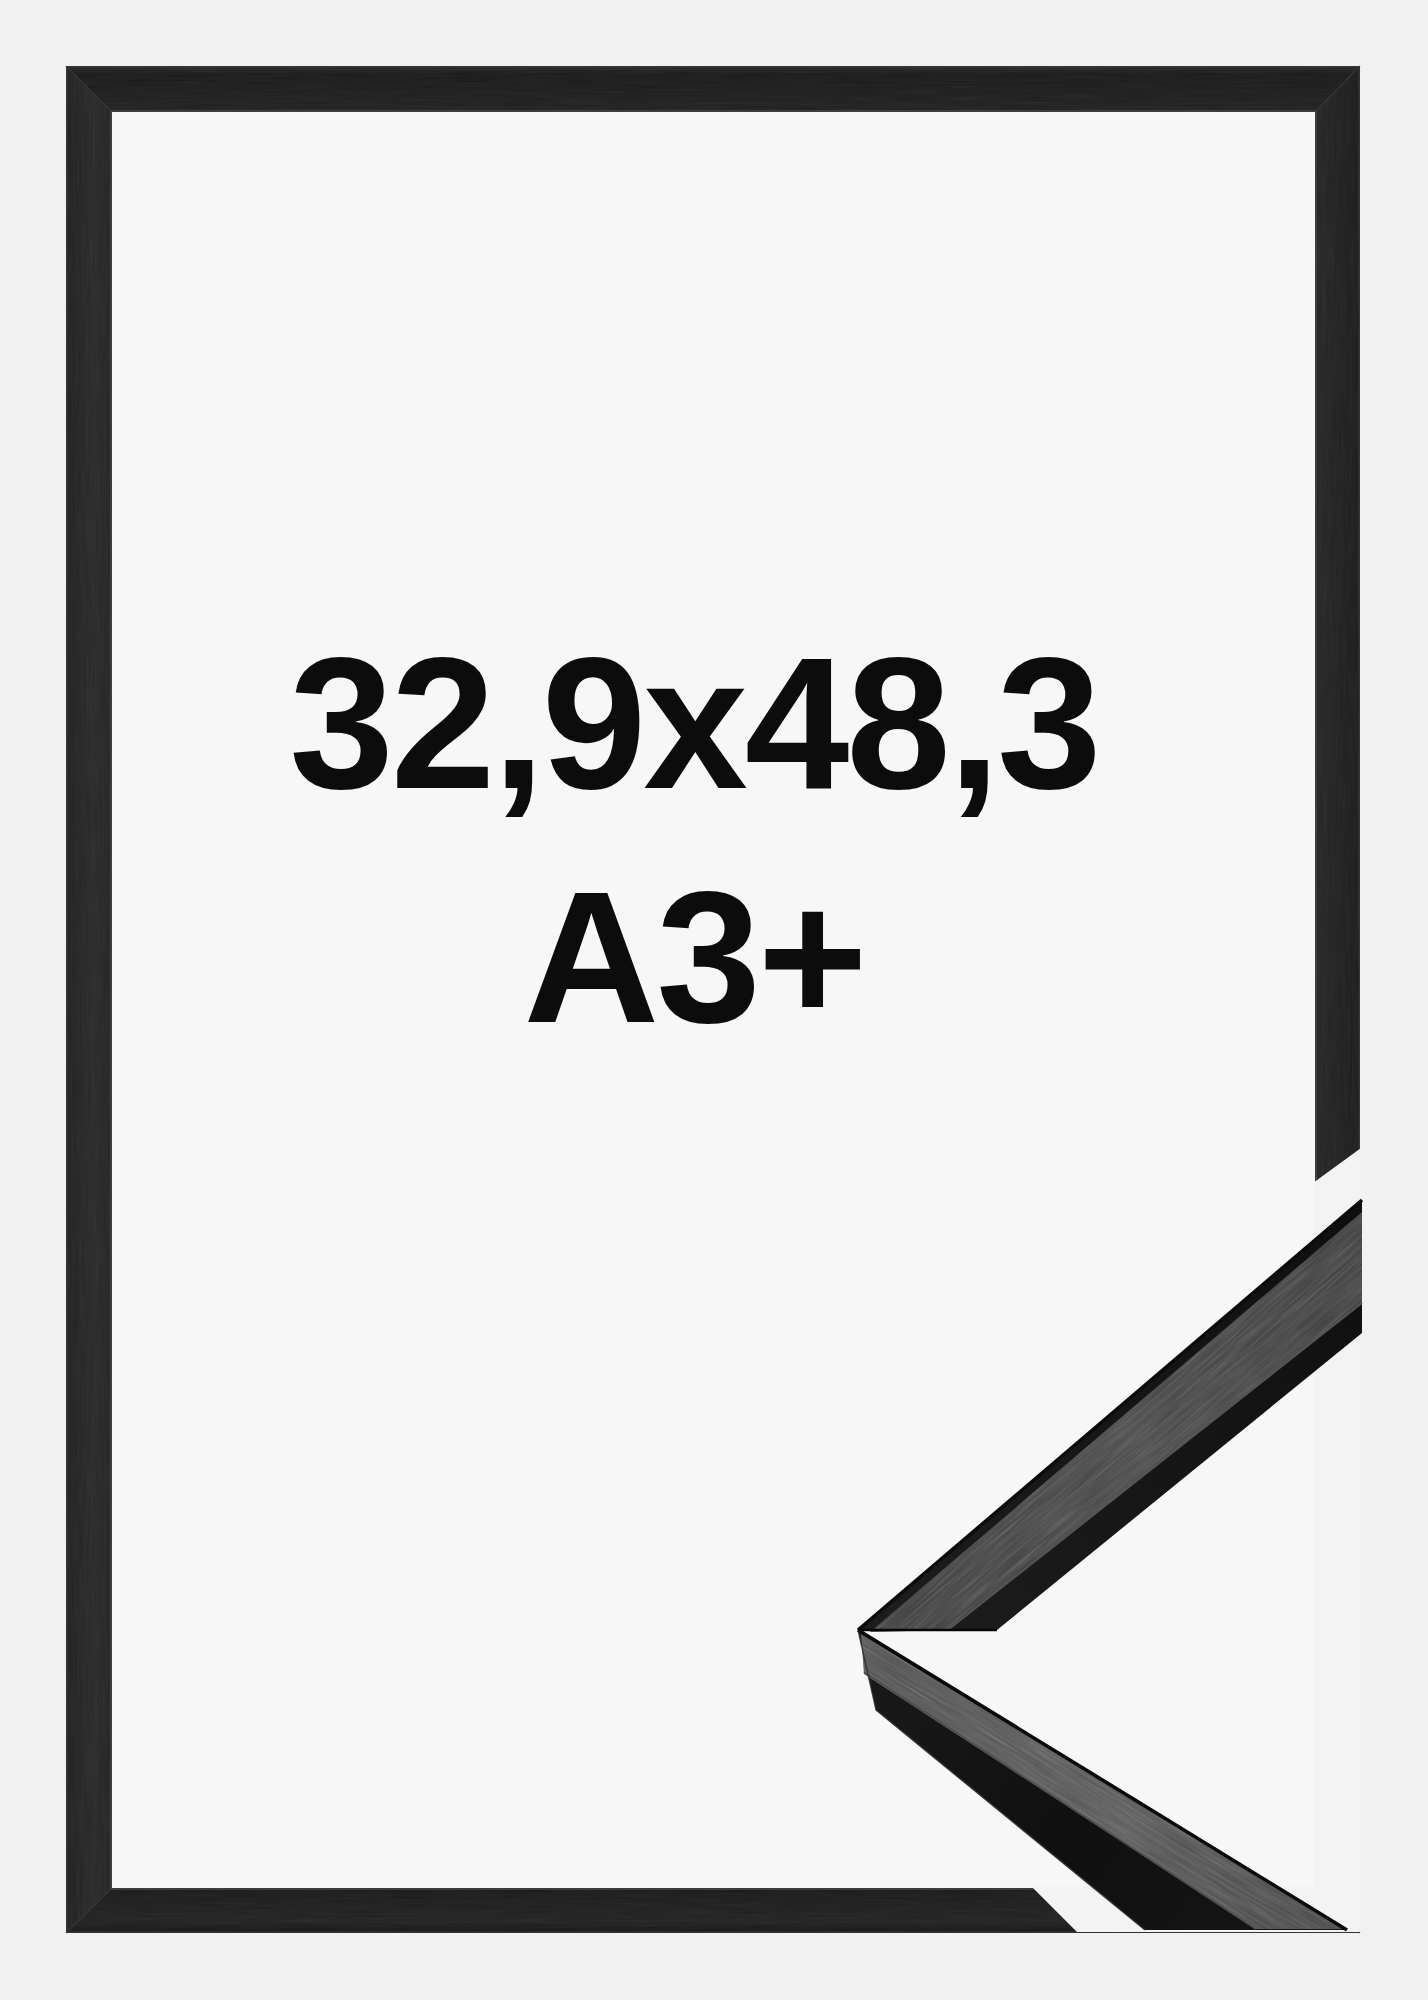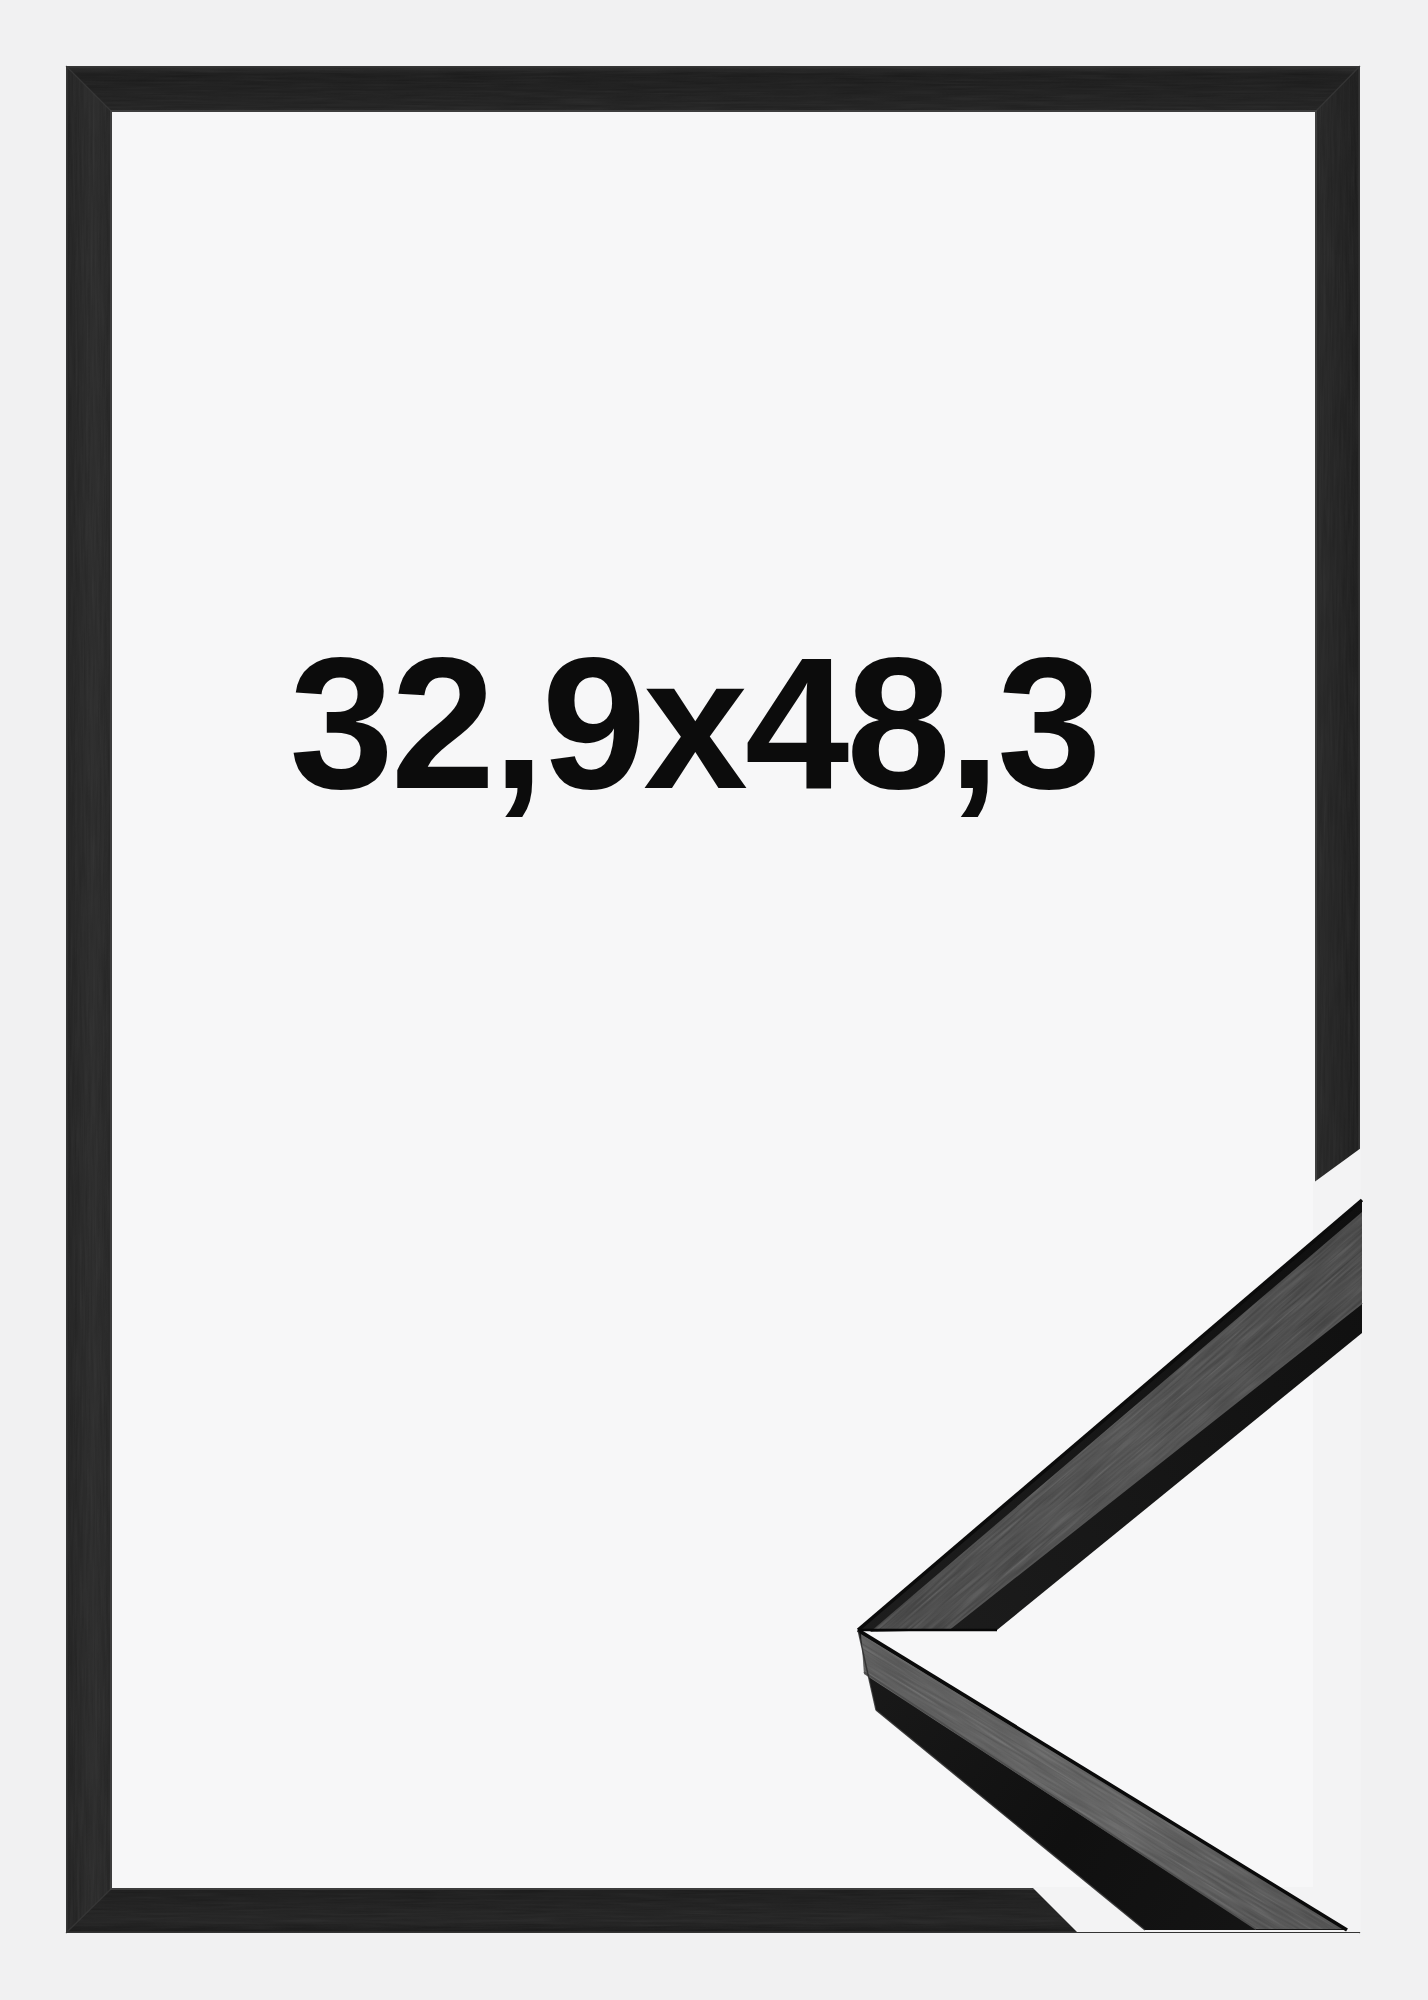--- a/index.html
+++ b/index.html
@@ -169,14 +169,15 @@
         <line x1="876" y1="1710" x2="1145" y2="1930" stroke="#303030" stroke-width="1.5" opacity="0.9"></line>
         <line x1="858" y1="1630" x2="876" y2="1710" stroke="#2b2b2b" stroke-width="1.4" opacity="0.8"></line>
       </g>
 
       <line x1="858" y1="1630" x2="997" y2="1630" stroke="#070707" stroke-width="2.5"></line>
     </g>
   </svg>
 
   <div class="size-text size-line">32,9x48,3</div>
 
+  <div class="size-text format-line">A3+</div>
 
 </div>
 
 </body></html>

